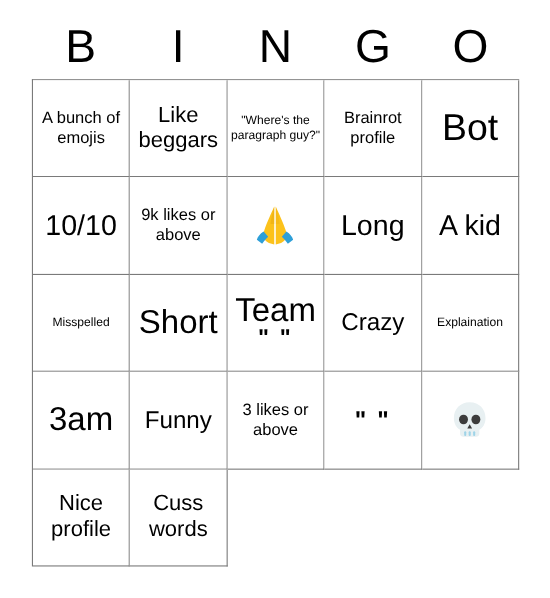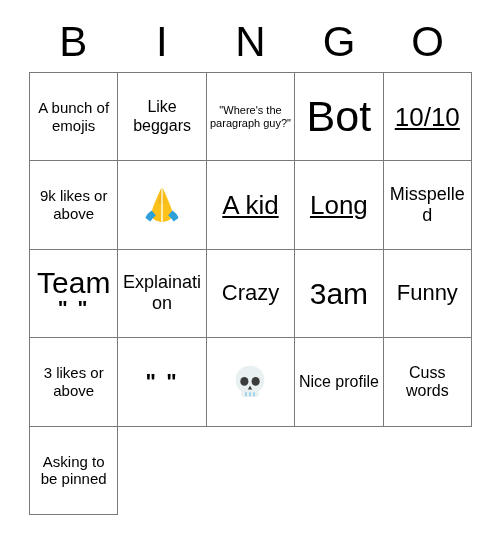--- a/index.html
+++ b/index.html
@@ -76,27 +76,27 @@
     width: 100%;
     text-align: center;
     line-height: 1.14;
     word-wrap: break-word;
     overflow-wrap: break-word;
     hyphens: none;
     color: #000000;
   }
 
   
-  .fs-xxl  { font-size: 43px; line-height: 1.05; }
+  .fs-xxl  { font-size: 34px; line-height: 1.05; }
   .fs-xl   { font-size: 30px; line-height: 1.06; }
-  .fs-lg   { font-size: 26px; line-height: 1.08; text-decoration: underline; }
+  .fs-lg   { font-size: 26px; line-height: 1.08; }
   .fs-md   { font-size: 22px; line-height: 1.12; }
-  .fs-sm   { font-size: 16px; line-height: 1.15; }
+  .fs-sm   { font-size: 20px; line-height: 1.15; }
   .fs-xs   { font-size: 15px; line-height: 1.18; }
-  .fs-xxs  { font-size: 18px; line-height: 1.2; }
+  .fs-xxs  { font-size: 11px; line-height: 1.2; }
   .fs-tiny { font-size: 11px;  line-height: 1.2; }
 
   .quote-mark {
     font-size: 22px;
     font-weight: 700;
     letter-spacing: 2px;
     line-height: 1.1;
   }
   .team-sub {
     display: block;
@@ -131,20 +131,23 @@
 
   <div id="grid">
       <div class="cell">
         <span class="cell-text fs-xs">A bunch of emojis</span>
       </div>
       <div class="cell">
         <span class="cell-text fs-sm">Like beggars</span>
       </div>
       <div class="cell">
         <span class="cell-text fs-tiny">"Where's the paragraph guy?"</span>
+      </div>
+      <div class="cell">
+        <span class="cell-text fs-xs">Brainrot profile</span>
       </div>
       <div class="cell">
         <span class="cell-text fs-xxl">Bot</span>
       </div>
       <div class="cell">
         <span class="cell-text fs-lg">10/10</span>
       </div>
       <div class="cell">
         <span class="cell-text fs-xs">9k likes or above</span>
       </div>
@@ -154,36 +157,39 @@
             <path d="M31 7 C27 16 21 29 18 38 C15 46 18 53 24 55 L31 57 Z" fill="#fcc21b"></path>
             <path d="M33 7 C37 16 43 29 46 38 C49 46 46 53 40 55 L33 57 Z" fill="#fcc21b"></path>
             <path d="M31 7 C29 14 27 22 26 30 L31 30 Z" fill="#e8ab11" opacity="0.55"></path>
             <path d="M33 7 C35 14 37 22 38 30 L33 30 Z" fill="#e8ab11" opacity="0.3"></path>
             <path d="M17 40 C12 43 9 47 8 51 L15 56 C18 52 21 49 23 47 Z" fill="#2e9fd8"></path>
             <path d="M47 40 C52 43 55 47 56 51 L49 56 C46 52 43 49 41 47 Z" fill="#2e9fd8"></path>
           </svg>
         </span>
       </div>
       <div class="cell">
+        <span class="cell-text fs-lg">Long</span>
+      </div>
+      <div class="cell">
         <span class="cell-text fs-lg">A kid</span>
       </div>
       <div class="cell">
-        <span class="cell-text fs-lg">Long</span>
-      </div>
-      <div class="cell">
         <span class="cell-text fs-xxs">Misspelled</span>
       </div>
       <div class="cell">
+        <span class="cell-text fs-xl">Short</span>
+      </div>
+      <div class="cell">
         <span class="cell-text fs-xl">Team<span class="team-sub">" "</span></span>
       </div>
       <div class="cell">
+        <span class="cell-text fs-md">Crazy</span>
+      </div>
+      <div class="cell">
         <span class="cell-text fs-xxs">Explaination</span>
-      </div>
-      <div class="cell">
-        <span class="cell-text fs-md">Crazy</span>
       </div>
       <div class="cell">
         <span class="cell-text fs-xl">3am</span>
       </div>
       <div class="cell">
         <span class="cell-text fs-md">Funny</span>
       </div>
       <div class="cell">
         <span class="cell-text fs-xs">3 likes or above</span>
       </div>
@@ -202,18 +208,15 @@
             <rect x="37" y="48" width="3" height="7" rx="1.4" fill="#9fd4e8"></rect>
           </svg>
         </span>
       </div>
       <div class="cell">
         <span class="cell-text fs-sm">Nice profile</span>
       </div>
       <div class="cell">
         <span class="cell-text fs-sm">Cuss words</span>
       </div>
-      <div class="cell">
-        <span class="cell-text fs-xs">Asking to be pinned</span>
-      </div>
     </div>
 
 </div>
 
 </body></html>

